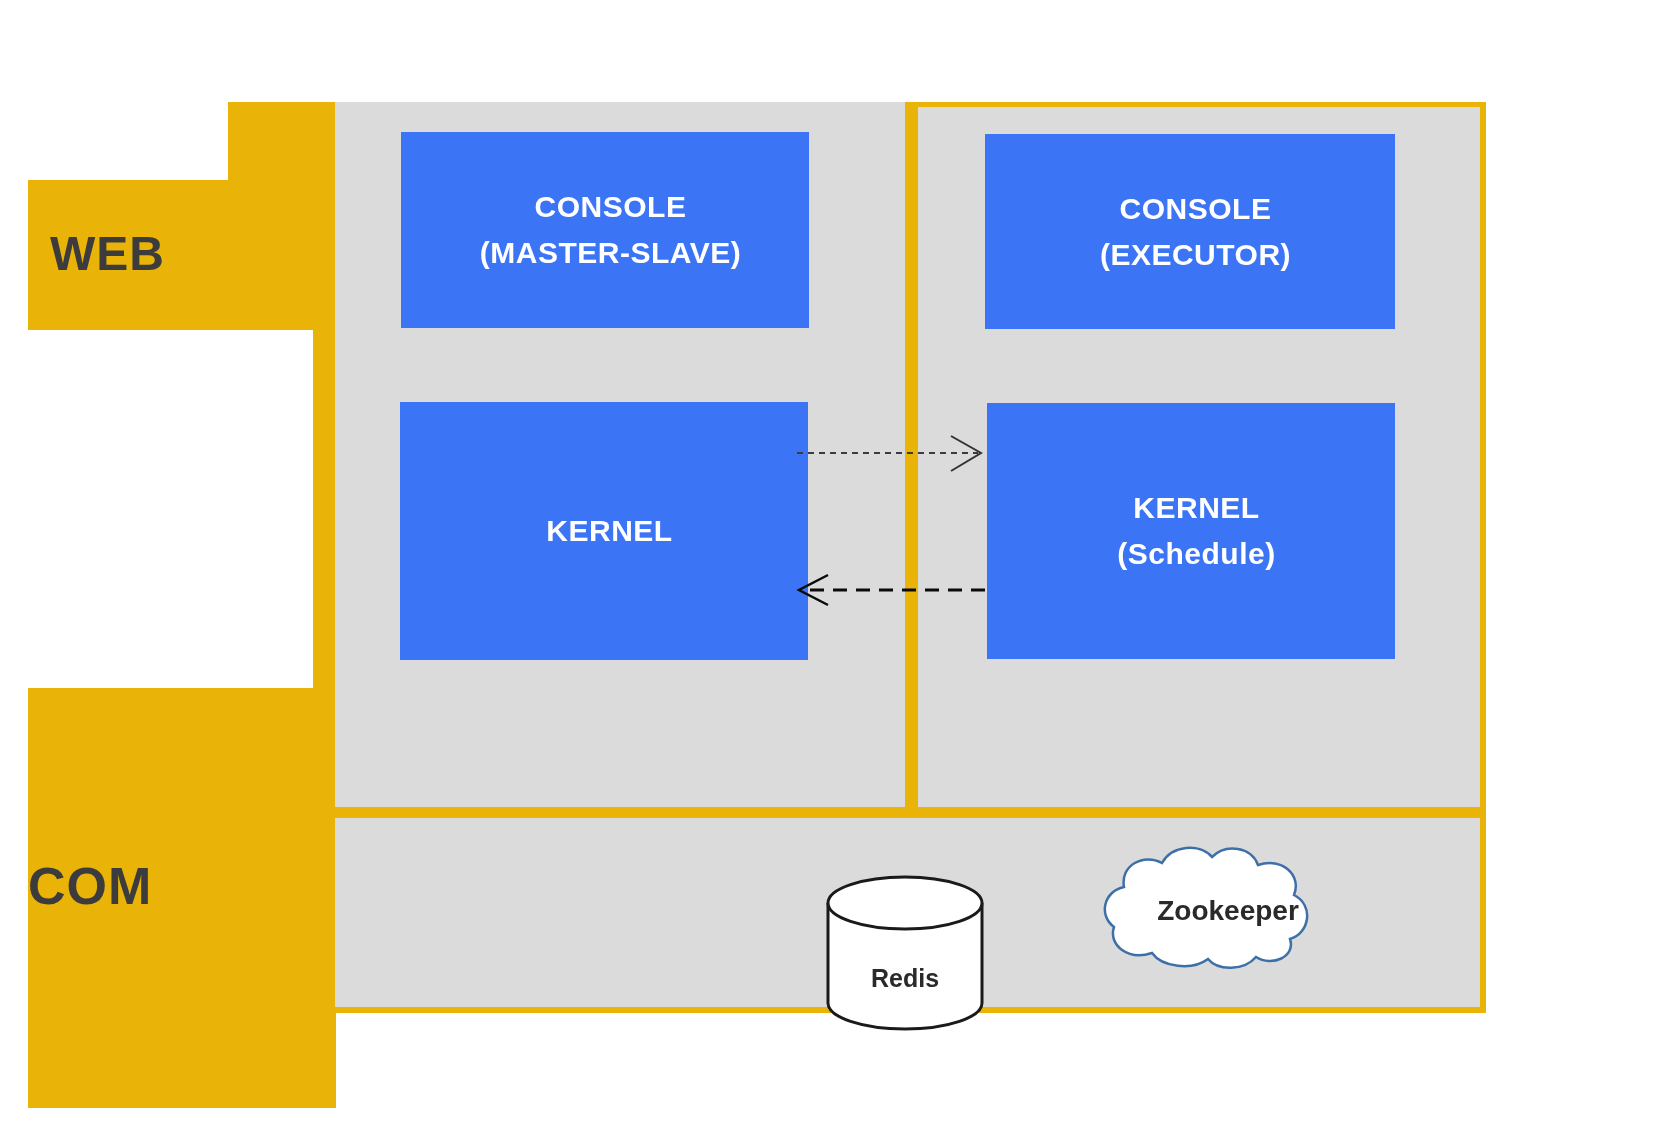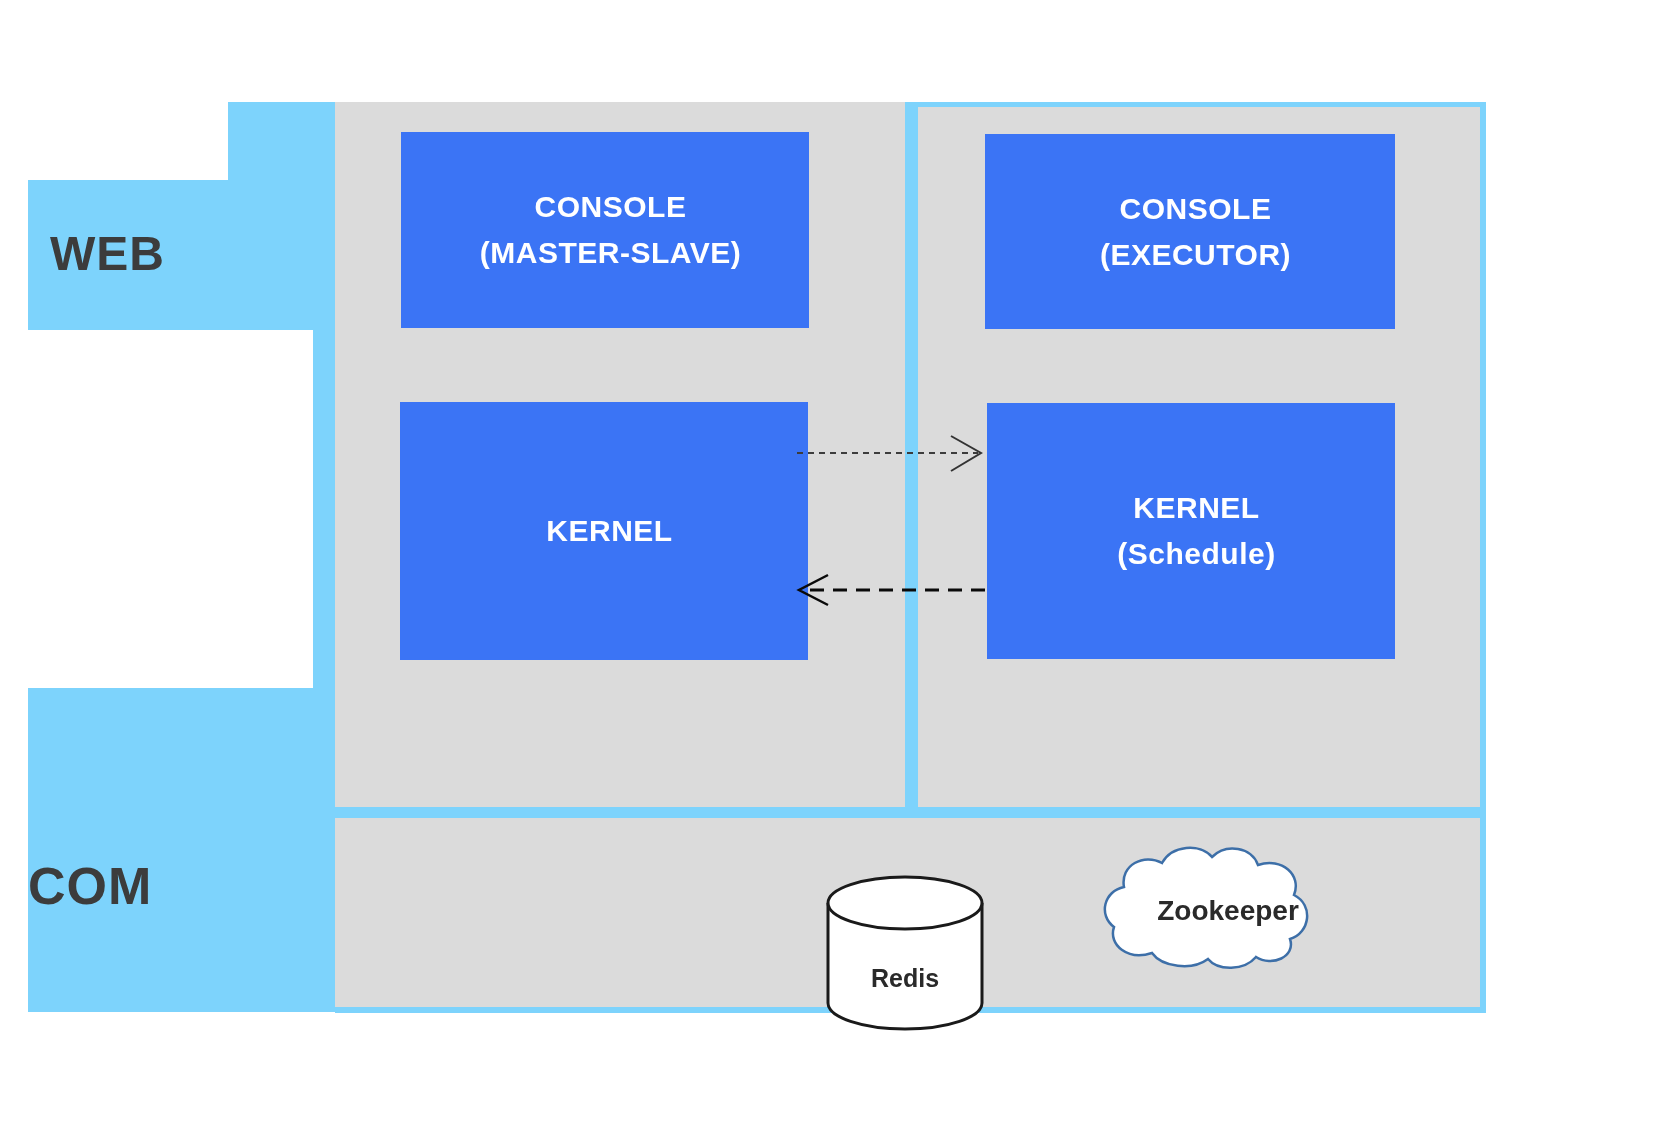--- a/index.html
+++ b/index.html
@@ -2,21 +2,21 @@
 <html><head>
 <meta charset="utf-8">
 <style>
   html,body{margin:0;padding:0;background:#ffffff;}
   #canvas{
     position:relative;width:1660px;height:1135px;background:#ffffff;overflow:hidden;
     font-family:"Liberation Sans","DejaVu Sans",sans-serif;
   }
   .abs{position:absolute;}
   
-  .black{background:#7dd3fc;}
+  .black{background:#eab308;}
   .section-label{
     color:#3c3c3c;font-weight:700;letter-spacing:1px;
   }
   
   .panel{background:#dbdbdb;}
   
   .node{
     background:#3b74f5;color:#ffffff;display:flex;flex-direction:column;
     align-items:center;justify-content:center;text-align:center;
     font-size:30px;line-height:46px;font-weight:700;letter-spacing:0.5px;padding-left:11px;
@@ -33,21 +33,21 @@
 </head>
 <body>
 
 <div id="canvas">
 
   <div class="abs black" style="left:228px;top:102px;width:108px;height:84px;"></div>
   <div class="abs black" style="left:28px;top:180px;width:308px;height:150px;">
     <div class="section-label" style="position:absolute;left:22px;top:46px;font-size:48px;">WEB</div>
   </div>
   <div class="abs black" style="left:313px;top:328px;width:23px;height:362px;"></div>
-  <div class="abs black" style="left:28px;top:688px;width:308px;height:324px;">
+  <div class="abs black" style="left:28px;top:688px;width:308px;height:420px;">
     <div class="section-label" style="position:absolute;left:0px;top:168px;font-size:52px;">COM</div>
   </div>
 
   <div class="abs panel" style="left:335px;top:102px;width:570px;height:705px;"></div>
   <div class="abs black" style="left:905px;top:102px;width:13px;height:716px;"></div>
   <div class="abs black" style="left:918px;top:102px;width:568px;height:5px;"></div>
   <div class="abs panel" style="left:918px;top:107px;width:562px;height:700px;"></div>
   <div class="abs black" style="left:1480px;top:102px;width:6px;height:911px;"></div>
   <div class="abs black" style="left:335px;top:807px;width:1151px;height:11px;"></div>
   <div class="abs panel" style="left:335px;top:818px;width:1145px;height:189px;"></div>

